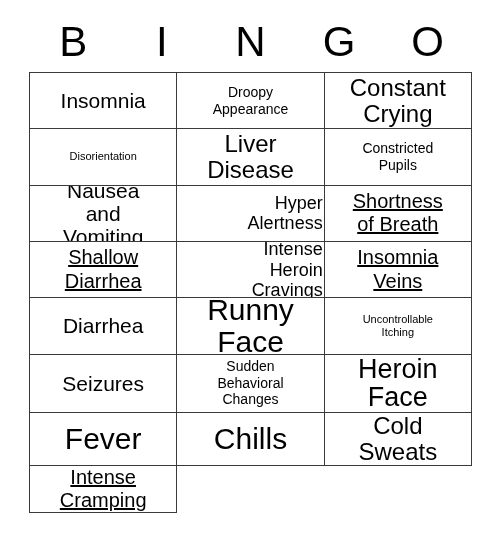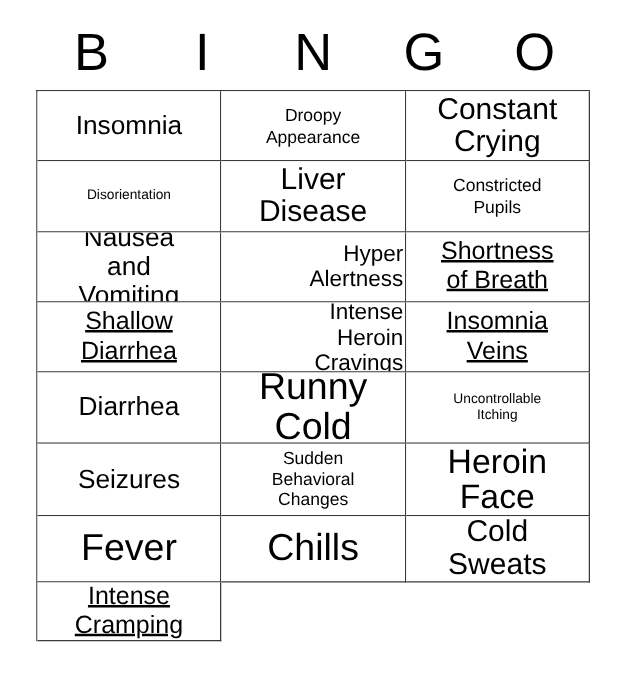--- a/index.html
+++ b/index.html
@@ -144,21 +144,21 @@
     <div class="cell fs-md">
         <span>Insomnia
 Veins</span>
       </div>
     <div class="cell fs-xl">
         <span>Diarrhea</span>
       </div>
 
     <div class="cell fs-4xl">
         <span>Runny
-Cold</span>
+Face</span>
       </div>
     <div class="cell fs-xs">
         <span>Uncontrollable
 Itching</span>
       </div>
     <div class="cell fs-xl">
         <span>Seizures</span>
       </div>
     <div class="cell fs-sm">
         <span>Sudden

